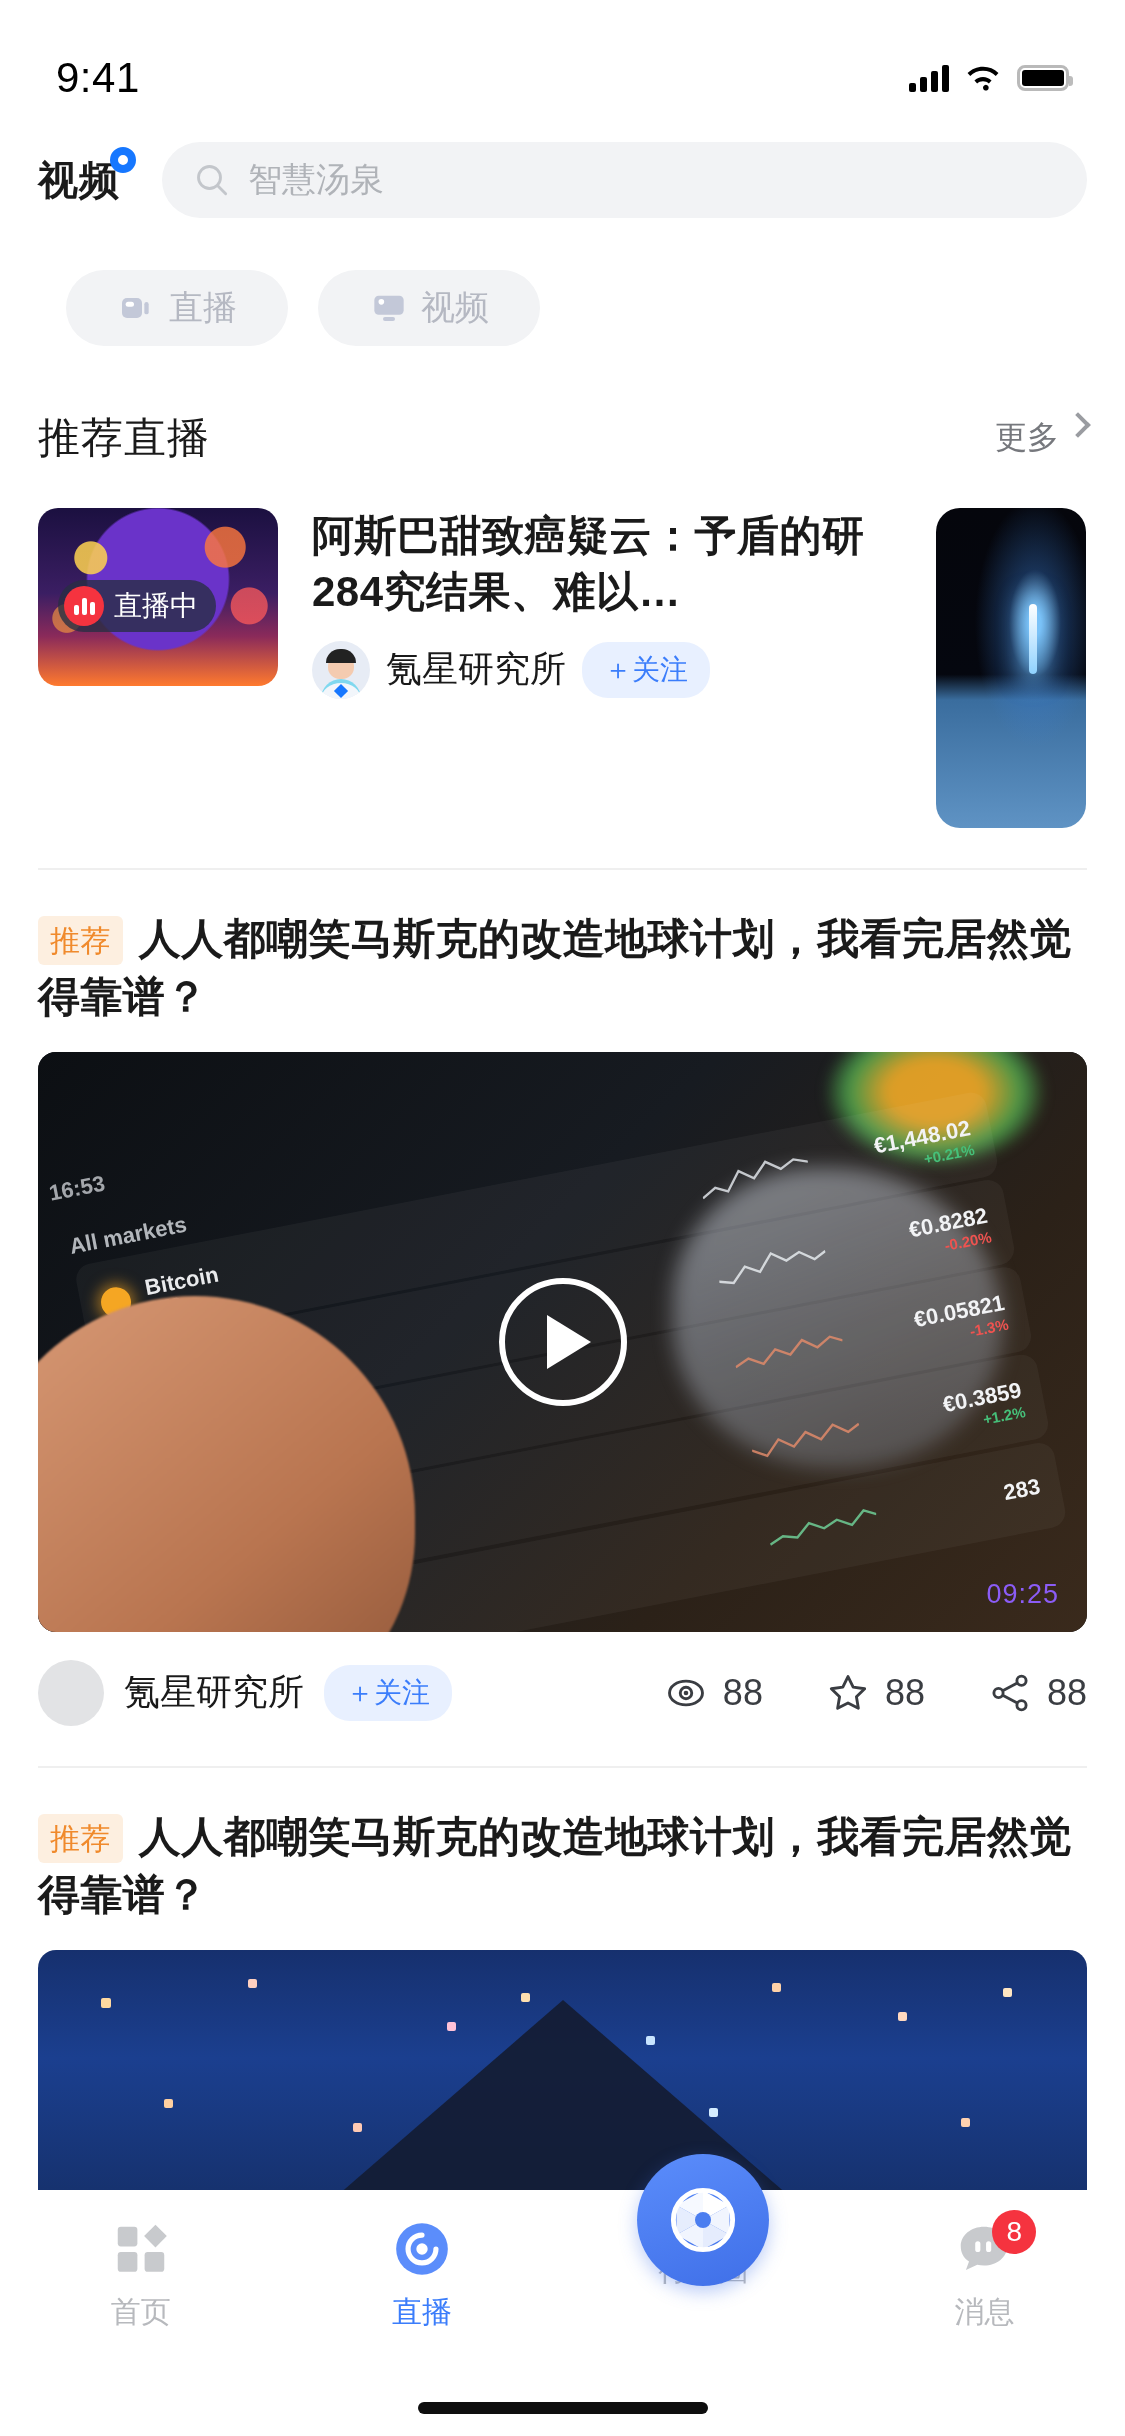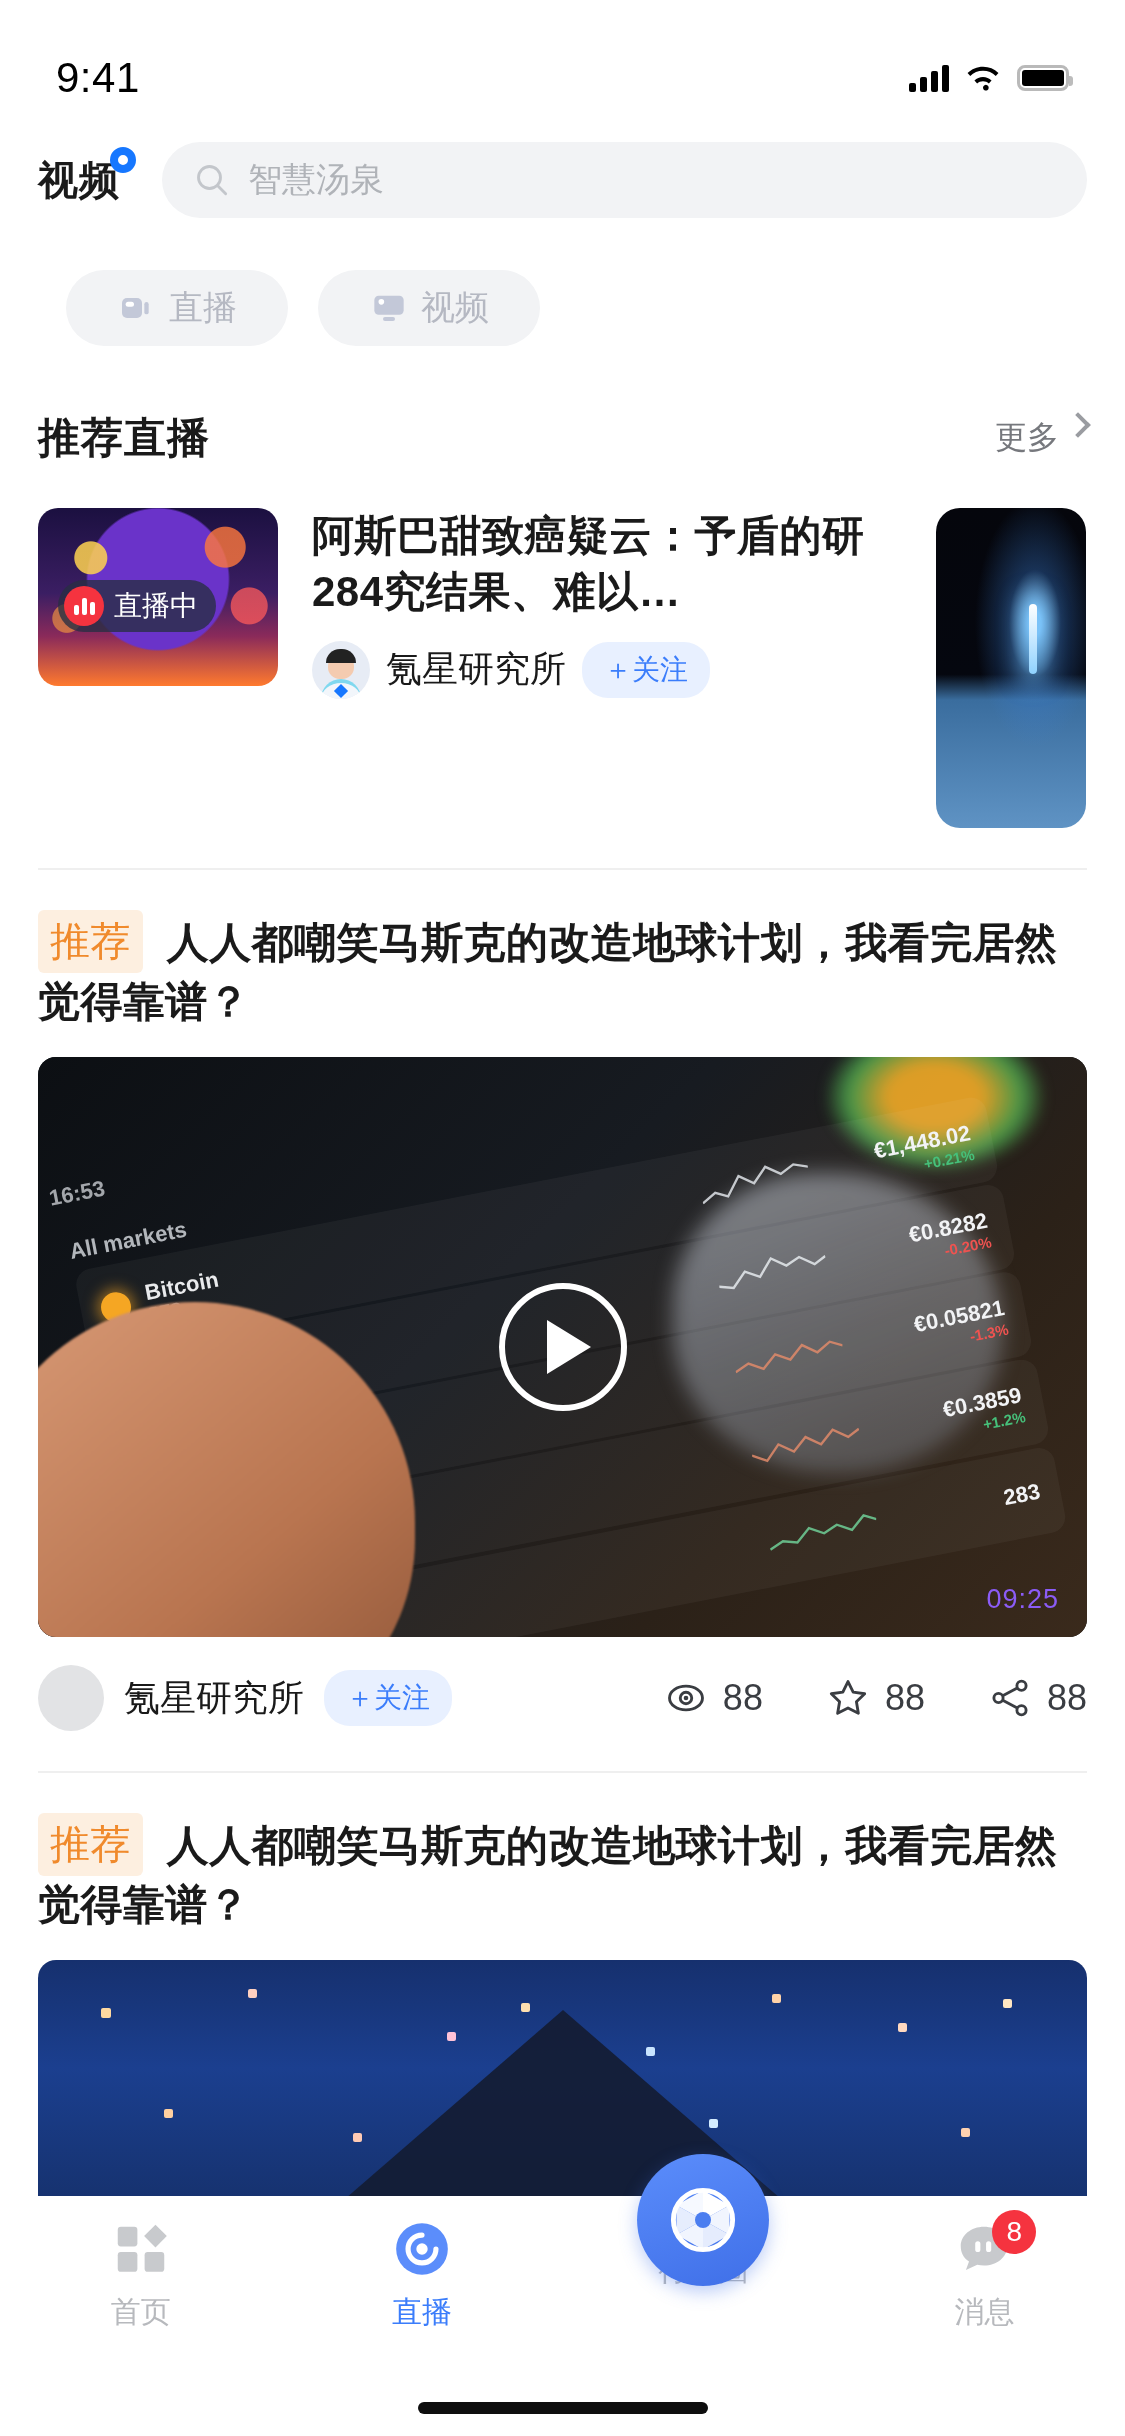--- a/index.html
+++ b/index.html
@@ -49,21 +49,21 @@
   .chip{
     height:76px; border-radius:38px; background:#f2f3f5;
     display:flex; align-items:center; justify-content:center; gap:12px;
     padding:0 38px; font-size:34px; color:#b5b8c2; min-width:222px;
   }
   .chip.active{ background:#fdeed9; color:#f59132; font-weight:700; }
   .chip-ic{ width:40px; height:40px; flex:none; }
 
   
   .sec-head{ display:flex; align-items:center; justify-content:space-between; padding:64px 38px 0 38px; }
-  .sec-title{ font-size:42px; font-weight:700; color:#1a1a1a; letter-spacing:1px; }
+  .sec-title{ font-size:42px; font-weight:400; color:#1a1a1a; letter-spacing:1px; }
   .sec-more{ display:flex; align-items:flex-start; gap:10px; font-size:32px; color:#76787d; }
   .sec-more .chev{ width:18px; height:18px; border-right:4px solid #9a9ca1; border-top:4px solid #9a9ca1; transform:rotate(45deg); }
 
   
   .live-row{ display:flex; gap:30px; padding:42px 0 0 38px; overflow:hidden; }
   .live-card{ display:flex; gap:34px; flex:none; }
   .live-thumb{
     width:240px; height:178px; border-radius:20px; position:relative; overflow:hidden; flex:none;
     background:
       radial-gradient(circle at 22% 28%, rgba(255,210,80,.85) 0 16px, transparent 17px),
@@ -115,22 +115,22 @@
     background:linear-gradient(180deg,#ffffff,#8fd2ff); border-radius:5px;
     box-shadow:0 0 22px 8px rgba(120,200,255,.6);
   }
 
   .divider{ height:2px; background:#efefef; margin:40px 38px 0 38px; }
 
   
   .post{ padding:40px 38px 0 38px; }
   .post-title{ font-size:42px; line-height:1.38; font-weight:700; color:#1a1a1a; letter-spacing:.4px; }
   .tag{
-    display:inline-block; background:#fdefe0; color:#f08a2c; font-size:40px; font-weight:500;
-    border-radius:6px; padding:4px 12px; margin-right:24px; vertical-align:2px;
+    display:inline-block; background:#fdefe0; color:#f08a2c; font-size:30px; font-weight:500;
+    border-radius:6px; padding:4px 12px; margin-right:16px; vertical-align:2px;
   }
   .media{
     margin-top:26px; width:100%; height:580px; border-radius:18px; overflow:hidden;
     position:relative; background:#12151a;
   }
   .crypto{ position:absolute; inset:0; background:linear-gradient(135deg,#0c0f13 0%,#171b21 42%,#2b2118 72%,#3a2a1c 100%); }
   .crypto .glow{ position:absolute; right:4%; top:-6%; width:220px; height:150px;
     background:radial-gradient(ellipse at center, rgba(255,180,40,.85) 0 30%, rgba(90,200,90,.7) 55%, transparent 72%); filter:blur(6px); }
   .crypto .hand{ position:absolute; left:-6%; bottom:-18%; width:440px; height:440px;
     border-radius:50% 50% 46% 48%; background:linear-gradient(140deg,#d99b77,#b97550 60%,#8d5538); filter:blur(1px); }

